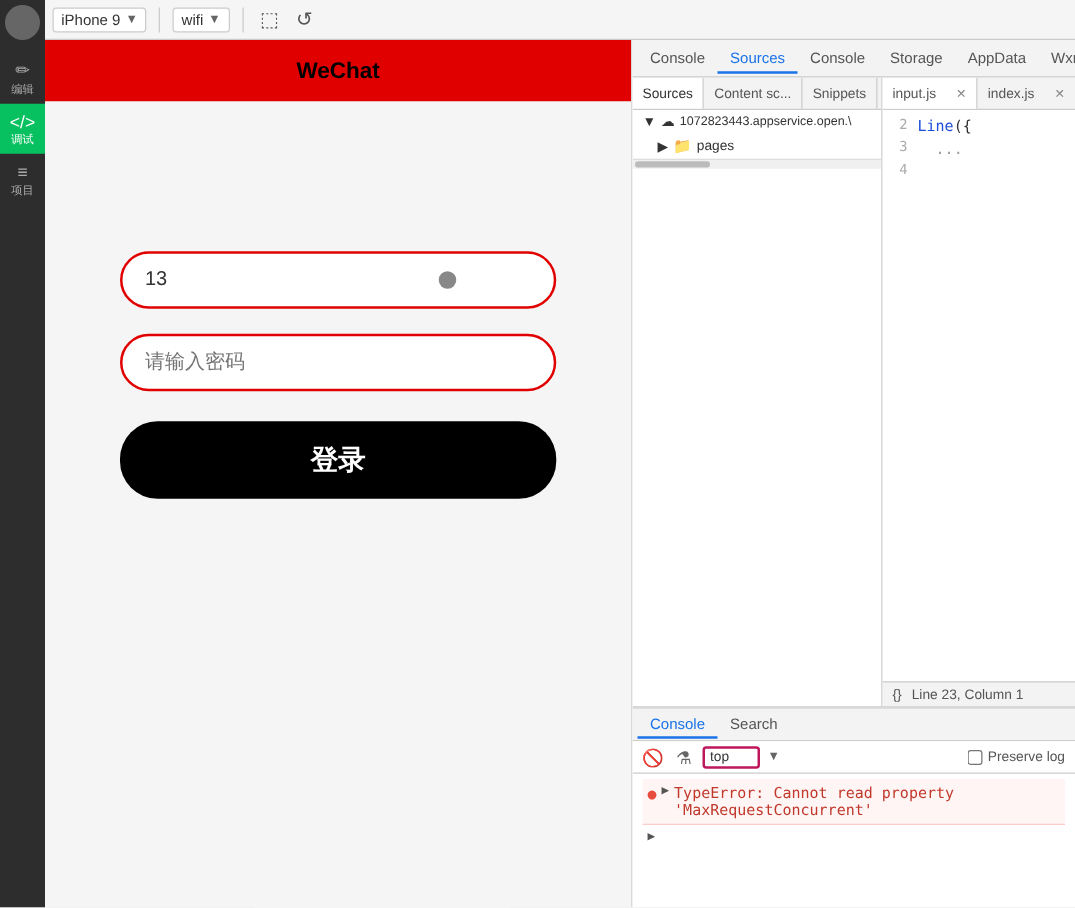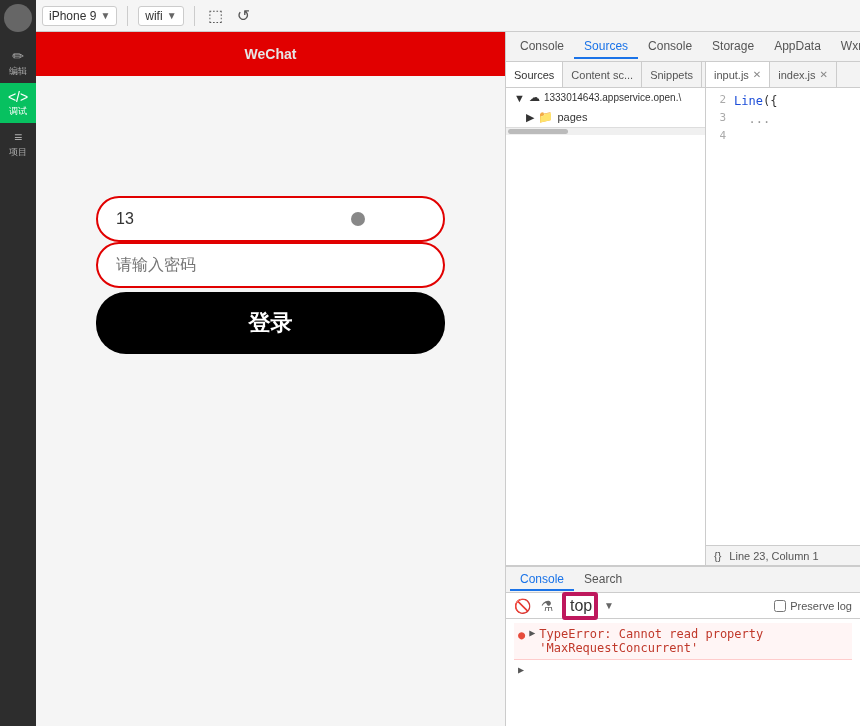--- a/index.html
+++ b/index.html
@@ -109,33 +109,34 @@
     
     .wechat-app {
       flex: 1;
       background: #f5f5f5;
       display: flex;
       flex-direction: column;
       overflow: hidden;
     }
     .wechat-header {
       background: #e10000;
-      color: #e5e5e5;
+      color: #000000;
       text-align: center;
-      font-size: 14px;
+      font-size: 18px;
       font-weight: bold;
       padding: 14px 0;
       flex-shrink: 0;
     }
     .wechat-body {
       flex: 1;
       display: flex;
       flex-direction: column;
       align-items: center;
       padding: 120px 60px 40px;
+      gap: 20px;
     }
     .wechat-input {
       width: 100%;
       border: 2px solid #e10000;
       border-radius: 30px;
       padding: 12px 18px;
       font-size: 16px;
       color: #333;
       background: white;
       outline: none;
@@ -279,21 +280,21 @@
       display: flex;
       align-items: center;
       border-bottom: 1px solid #ccc;
       background: #f3f3f3;
       height: 26px;
       font-size: 11px;
     }
     .code-tab {
       display: flex;
       align-items: center;
-      gap: 4px;
+      gap: 16px;
       padding: 3px 8px;
       cursor: pointer;
       color: #555;
       border-right: 1px solid #ccc;
       height: 100%;
     }
     .code-tab.active {
       background: white;
     }
     .code-tab .close-x {
@@ -377,26 +378,26 @@
       background: white;
     }
     .console-toolbar-icon {
       font-size: 14px;
       color: #666;
       cursor: pointer;
       width: 18px;
       text-align: center;
     }
     .console-filter {
-      border: 4px solid #be185d;
+      border: 2px solid #be185d;
       border-radius: 3px;
       padding: 1px 4px;
-      font-size: 16px;
+      font-size: 11px;
       color: #333;
-      width: 36px;
+      width: 46px;
     }
     .filter-arrow { font-size: 10px; color: #666; }
     .preserve-log-wrapper {
       display: flex;
       align-items: center;
       gap: 4px;
       margin-left: auto;
       font-size: 11px;
       color: #555;
     }
@@ -526,21 +527,21 @@
               <span>Content sc...</span>
             </div>
             <div class="source-tab">
               <span>Snippets</span>
             </div>
             <span class="source-tab-more">⋮</span>
           </div>
           <div class="tree-item">
             <span>▼</span>
             <span>☁</span>
-            <span style="font-size:10px;">1333014643.appservice.open.\</span>
+            <span style="font-size:10px;">1072823443.appservice.open.\</span>
           </div>
           <div class="tree-item" style="padding-left:20px;">
             <span>▶</span>
             <span class="folder-icon">📁</span>
             <span>pages</span>
           </div>
           <div class="tree-scrollbar">
             <div class="scroll-thumb"></div>
           </div>
         </div>

